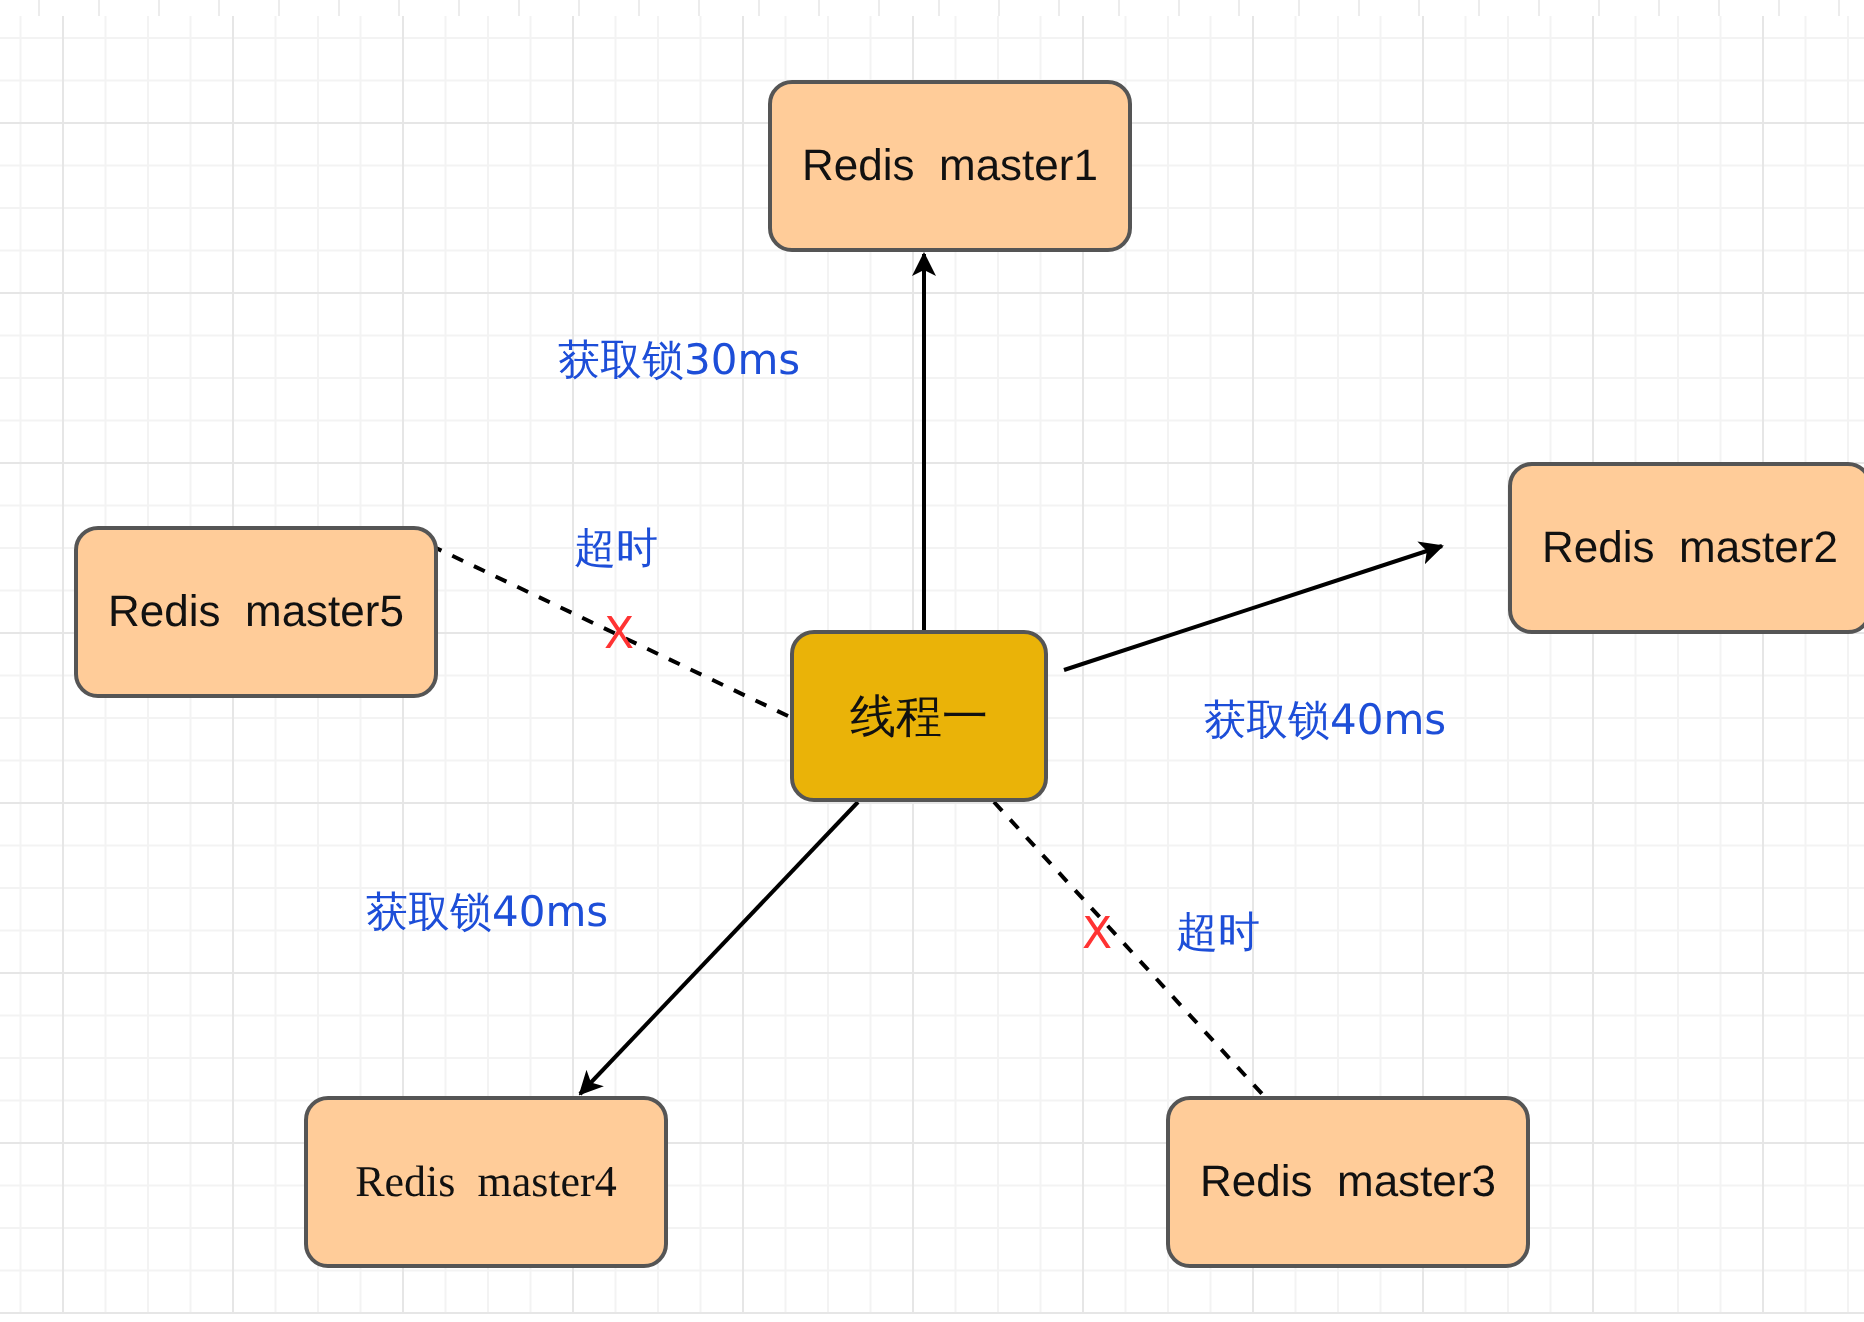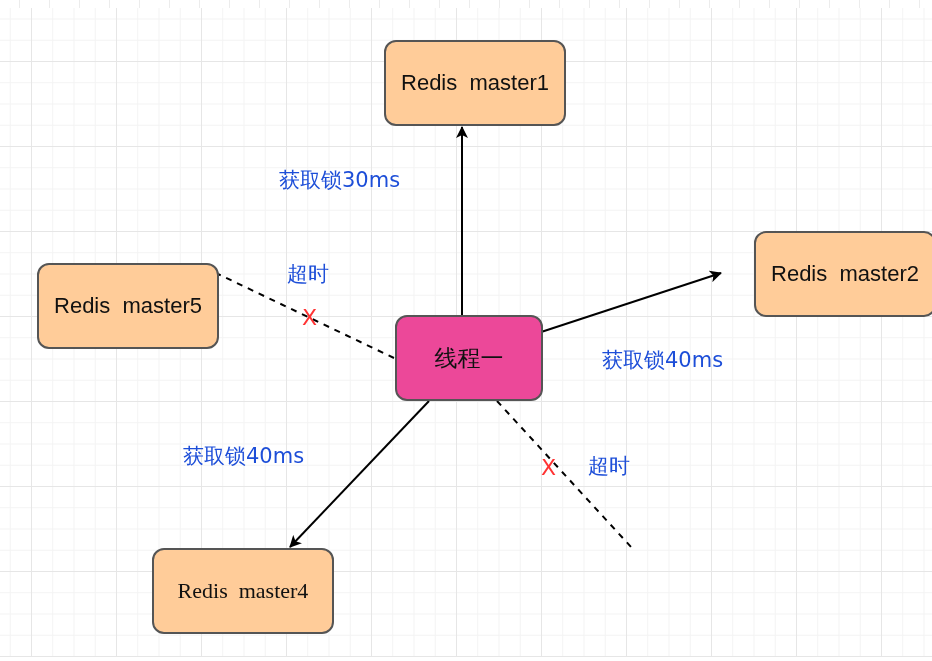--- a/index.html
+++ b/index.html
@@ -53,22 +53,22 @@
       font-size: 22px;
       color: #111111;
       white-space: pre;
     }
     .redis {
       background: #ffcc99;
       width: 182px;
       height: 86px;
     }
     .thread {
-      background: #ec4899;
-      width: 148px;
+      background: #eab308;
+      width: 129px;
       height: 86px;
       font-family: "DejaVu Sans", sans-serif;
       font-size: 23px;
     }
     .label {
       position: absolute;
       font-family: "DejaVu Sans", sans-serif;
       font-size: 21px;
       color: #1d4ed8;
       white-space: nowrap;
@@ -102,20 +102,21 @@
 
     <line x1="429" y1="401" x2="290" y2="547" stroke="#000000" stroke-width="2" marker-end="url(#arrowhead)"></line>
 
     <line x1="497" y1="401" x2="632" y2="548" stroke="#000000" stroke-width="2" stroke-dasharray="6,6"></line>
 
     <line x1="394" y1="358" x2="218" y2="274" stroke="#000000" stroke-width="2" stroke-dasharray="6,6"></line>
   </svg>
 
   <div class="node redis" style="left:384px; top:40px;">Redis  master1</div>
   <div class="node redis" style="left:723px; top:231px;margin-left:31px;">Redis  master2</div>
+  <div class="node redis" style="left:583px; top:548px;">Redis  master3</div>
   <div class="node redis" style="left:152px; top:548px;font-family:Liberation Serif, serif;">Redis  master4</div>
   <div class="node redis" style="left:37px; top:231px;margin-top:32px;">Redis  master5</div>
 
   <div class="node thread" style="left:395px; top:315px;">线程一</div>
 
   <div class="label" style="left:279px; top:170px;">获取锁30ms</div>
   <div class="label" style="left:602px; top:350px;">获取锁40ms</div>
   <div class="label" style="left:588px; top:456px;">超时</div>
   <div class="label" style="left:183px; top:446px;">获取锁40ms</div>
   <div class="label" style="left:287px; top:264px;">超时</div>

